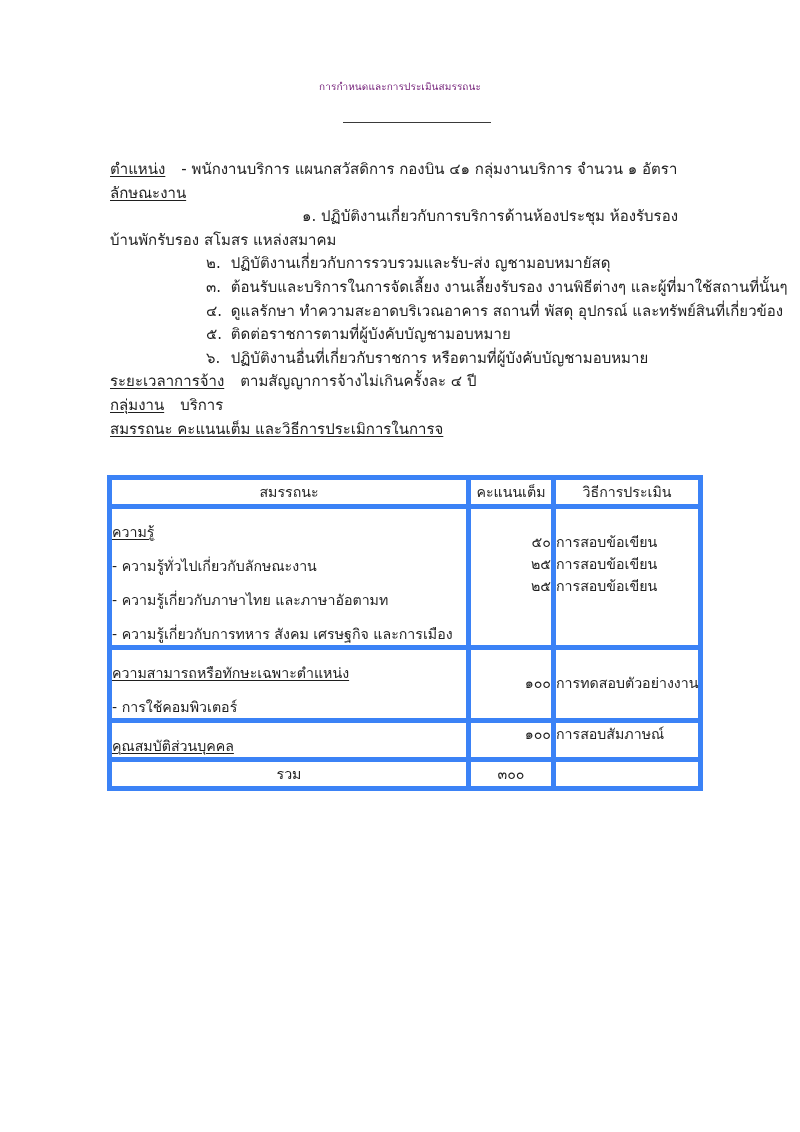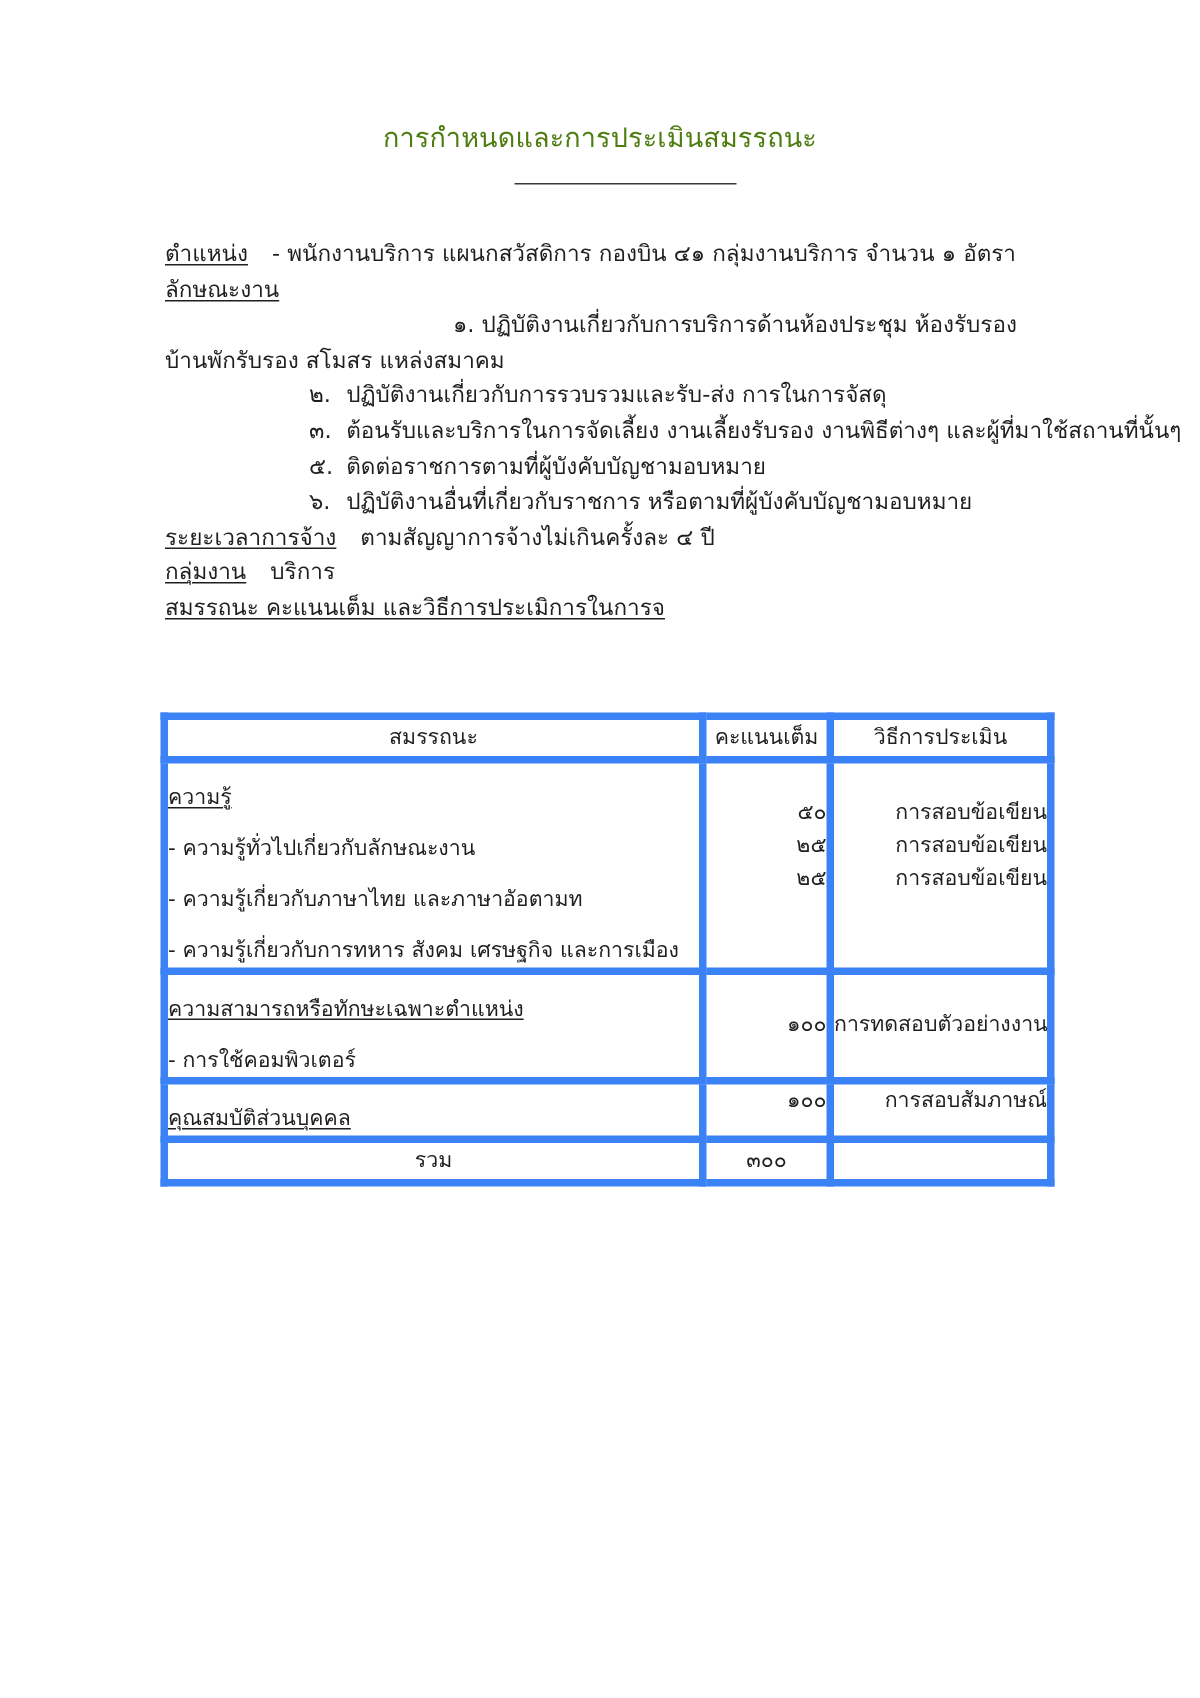--- a/index.html
+++ b/index.html
@@ -22,23 +22,23 @@
     overflow: hidden;
   }
 
   
   .doc-title {
     position: absolute;
     top: 80px;
     left: 0;
     width: 800px;
     text-align: center;
-    font-size: 18px;
+    font-size: 10px;
     line-height: 1.4;
-    color: #4d7c0f;
+    color: #701a75;
     letter-spacing: 0.1px;
   }
   .title-rule {
     position: absolute;
     top: 122px;
     left: 343px;
     width: 148px;
     height: 0;
     border-top: 1.6px solid #3a3a3a;
   }
@@ -126,21 +126,20 @@
     white-space: nowrap;
     margin-top: 12px;
   }
   .val-row {
     line-height: 22px;
     text-align: right;
   }
   .meth-row {
     line-height: 22px;
     white-space: nowrap;
-    text-align: right;
   }
   .spacer-line {
     line-height: 22px;
     height: 22px;
   }
   .total-cell {
     text-align: center;
     line-height: 24px;
     padding: 2px 0 3px 0;
   }
@@ -163,28 +162,32 @@
       <span class="u">ลักษณะงาน</span>
     </div>
 
     <div class="list-item flow">
       <span class="num">๑.</span>
       <span>ปฏิบัติงานเกี่ยวกับการบริการด้านห้องประชุม ห้องรับรอง บ้านพักรับรอง สโมสร แหล่งสมาคม</span>
     </div>
 
     <div class="list-item">
       <span class="num">๒.</span>
-      <span>ปฏิบัติงานเกี่ยวกับการรวบรวมและรับ-ส่ง การในการจัสดุ</span>
+      <span>ปฏิบัติงานเกี่ยวกับการรวบรวมและรับ-ส่ง ญชามอบหมายัสดุ</span>
     </div>
 
     <div class="list-item">
       <span class="num">๓.</span>
       <span>ต้อนรับและบริการในการจัดเลี้ยง งานเลี้ยงรับรอง งานพิธีต่างๆ และผู้ที่มาใช้สถานที่นั้นๆ</span>
     </div>
 
+    <div class="list-item">
+      <span class="num">๔.</span>
+      <span>ดูแลรักษา ทำความสะอาดบริเวณอาคาร สถานที่ พัสดุ อุปกรณ์ และทรัพย์สินที่เกี่ยวข้อง</span>
+    </div>
 
     <div class="list-item">
       <span class="num">๕.</span>
       <span>ติดต่อราชการตามที่ผู้บังคับบัญชามอบหมาย</span>
     </div>
 
     <div class="list-item">
       <span class="num">๖.</span>
       <span>ปฏิบัติงานอื่นที่เกี่ยวกับราชการ หรือตามที่ผู้บังคับบัญชามอบหมาย</span>
     </div>

